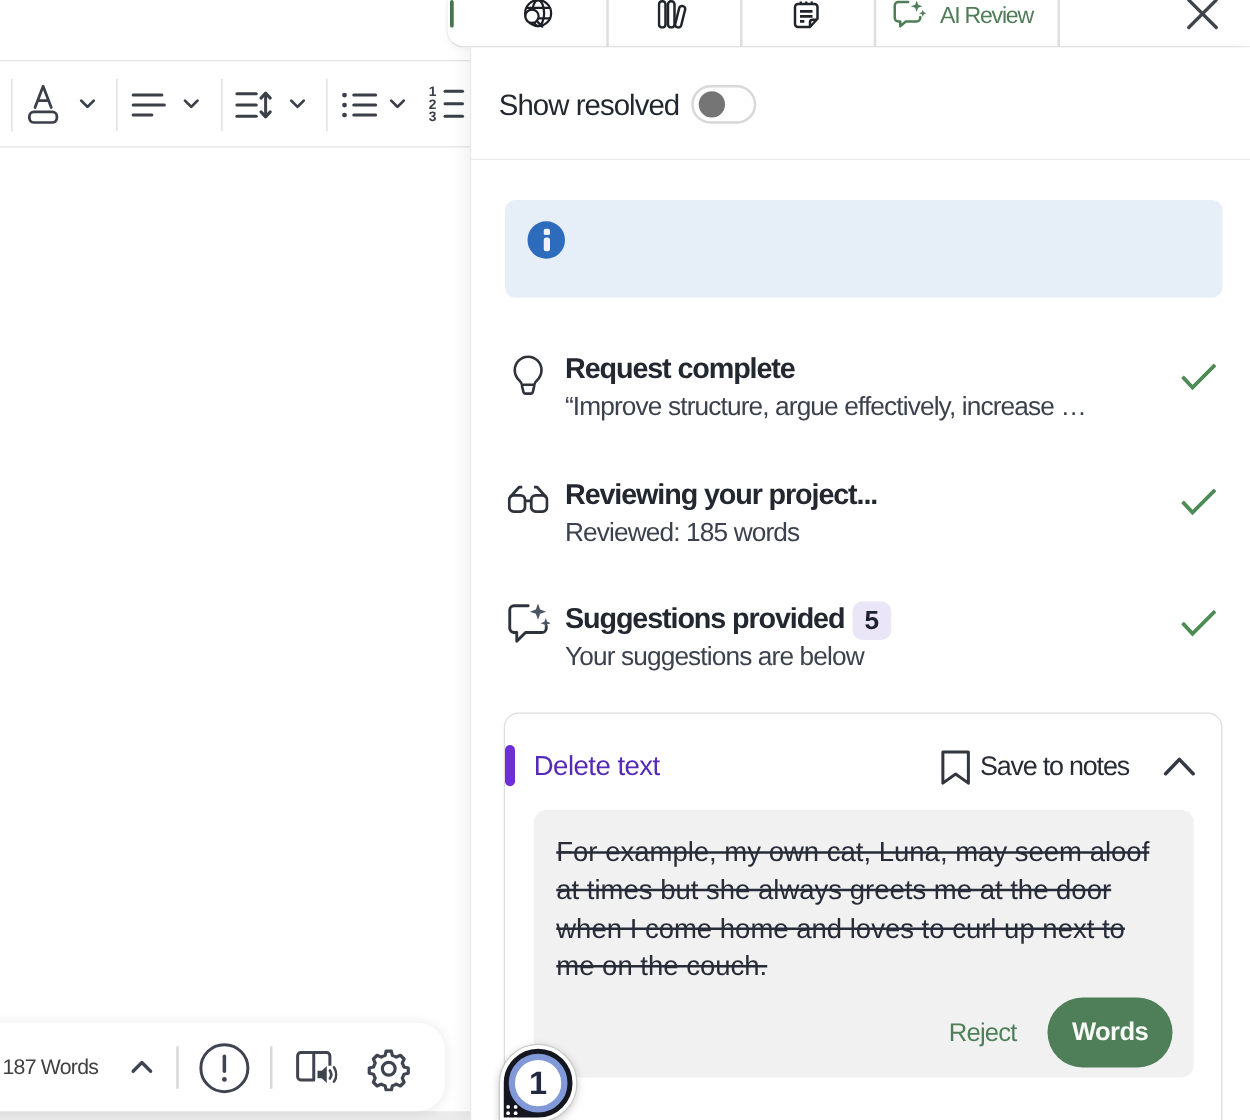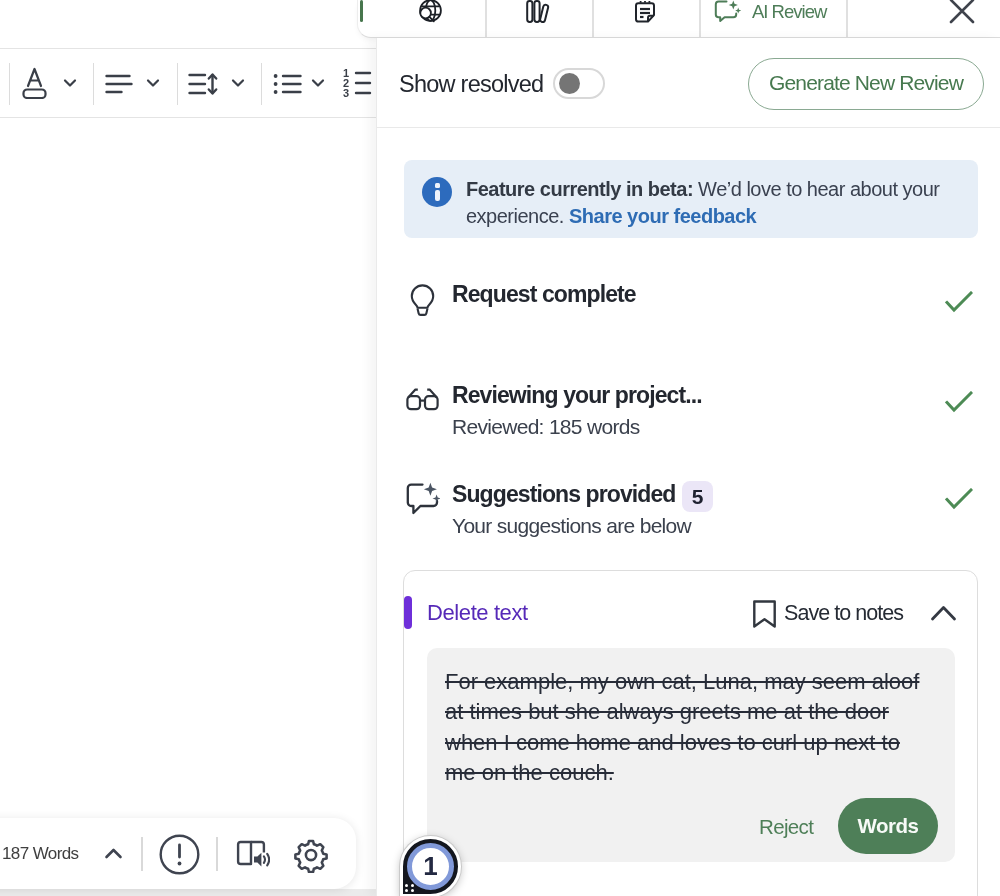--- a/index.html
+++ b/index.html
@@ -214,31 +214,30 @@
     <svg class="abs" style="left:949px;top:-2px" width="26" height="26" viewBox="0 0 26 26">
         <path d="M2 2 L24 24 M24 2 L2 24" stroke="#3f434c" stroke-width="2.6" stroke-linecap="round"></path>
       </svg>
   </div>
 
   <div id="panel" class="abs"></div>
   <div id="showres" class="abs">Show resolved</div>
   <div id="toggle" class="abs">
       <div id="knob"></div>
     </div>
-  <div id="genbtn" class="abs">Generate New Review</div>
   <div id="pdivider" class="abs"></div>
 
   <div id="beta" class="abs"></div>
   <div id="betaicon" class="abs">
       <span class="idot"></span>
       <span class="istem"></span>
     </div>
-  <div id="betatext" class="abs"><b>Feature currently in beta:</b> We’d love to hear about your<br>experience. <span class="link">Share your feedback</span></div>
 
   <div class="ititle" style="top:280px">Request complete</div>
+  <div class="isub" style="top:312px">“Improve structure, argue effectively, increase …</div>
   <div class="ititle" style="top:381px">Reviewing your project...</div>
   <div class="isub" style="top:413px">Reviewed: 185 words</div>
   <div class="ititle" style="top:480px">Suggestions provided</div>
   <div id="badge5" class="abs">5</div>
   <div class="isub" style="top:512px">Your suggestions are below</div>
   <div id="itemicons">
 
     <svg class="abs" style="left:410px;top:284px" width="25" height="33" viewBox="0 0 25 33">
       <g fill="none" stroke="#2d323b" stroke-width="2.1" stroke-linejoin="round">
         <path d="M12.5 1.4 a10.7 10.7 0 0 1 10.7 10.7 c0 3.4-1.6 6.2-3.8 8.4 -1.2 1.2-1.9 2-1.9 3.3 H7.5 c0-1.3-.7-2.1-1.9-3.3 -2.2-2.2-3.8-5-3.8-8.4 A10.7 10.7 0 0 1 12.5 1.4 Z"></path>

